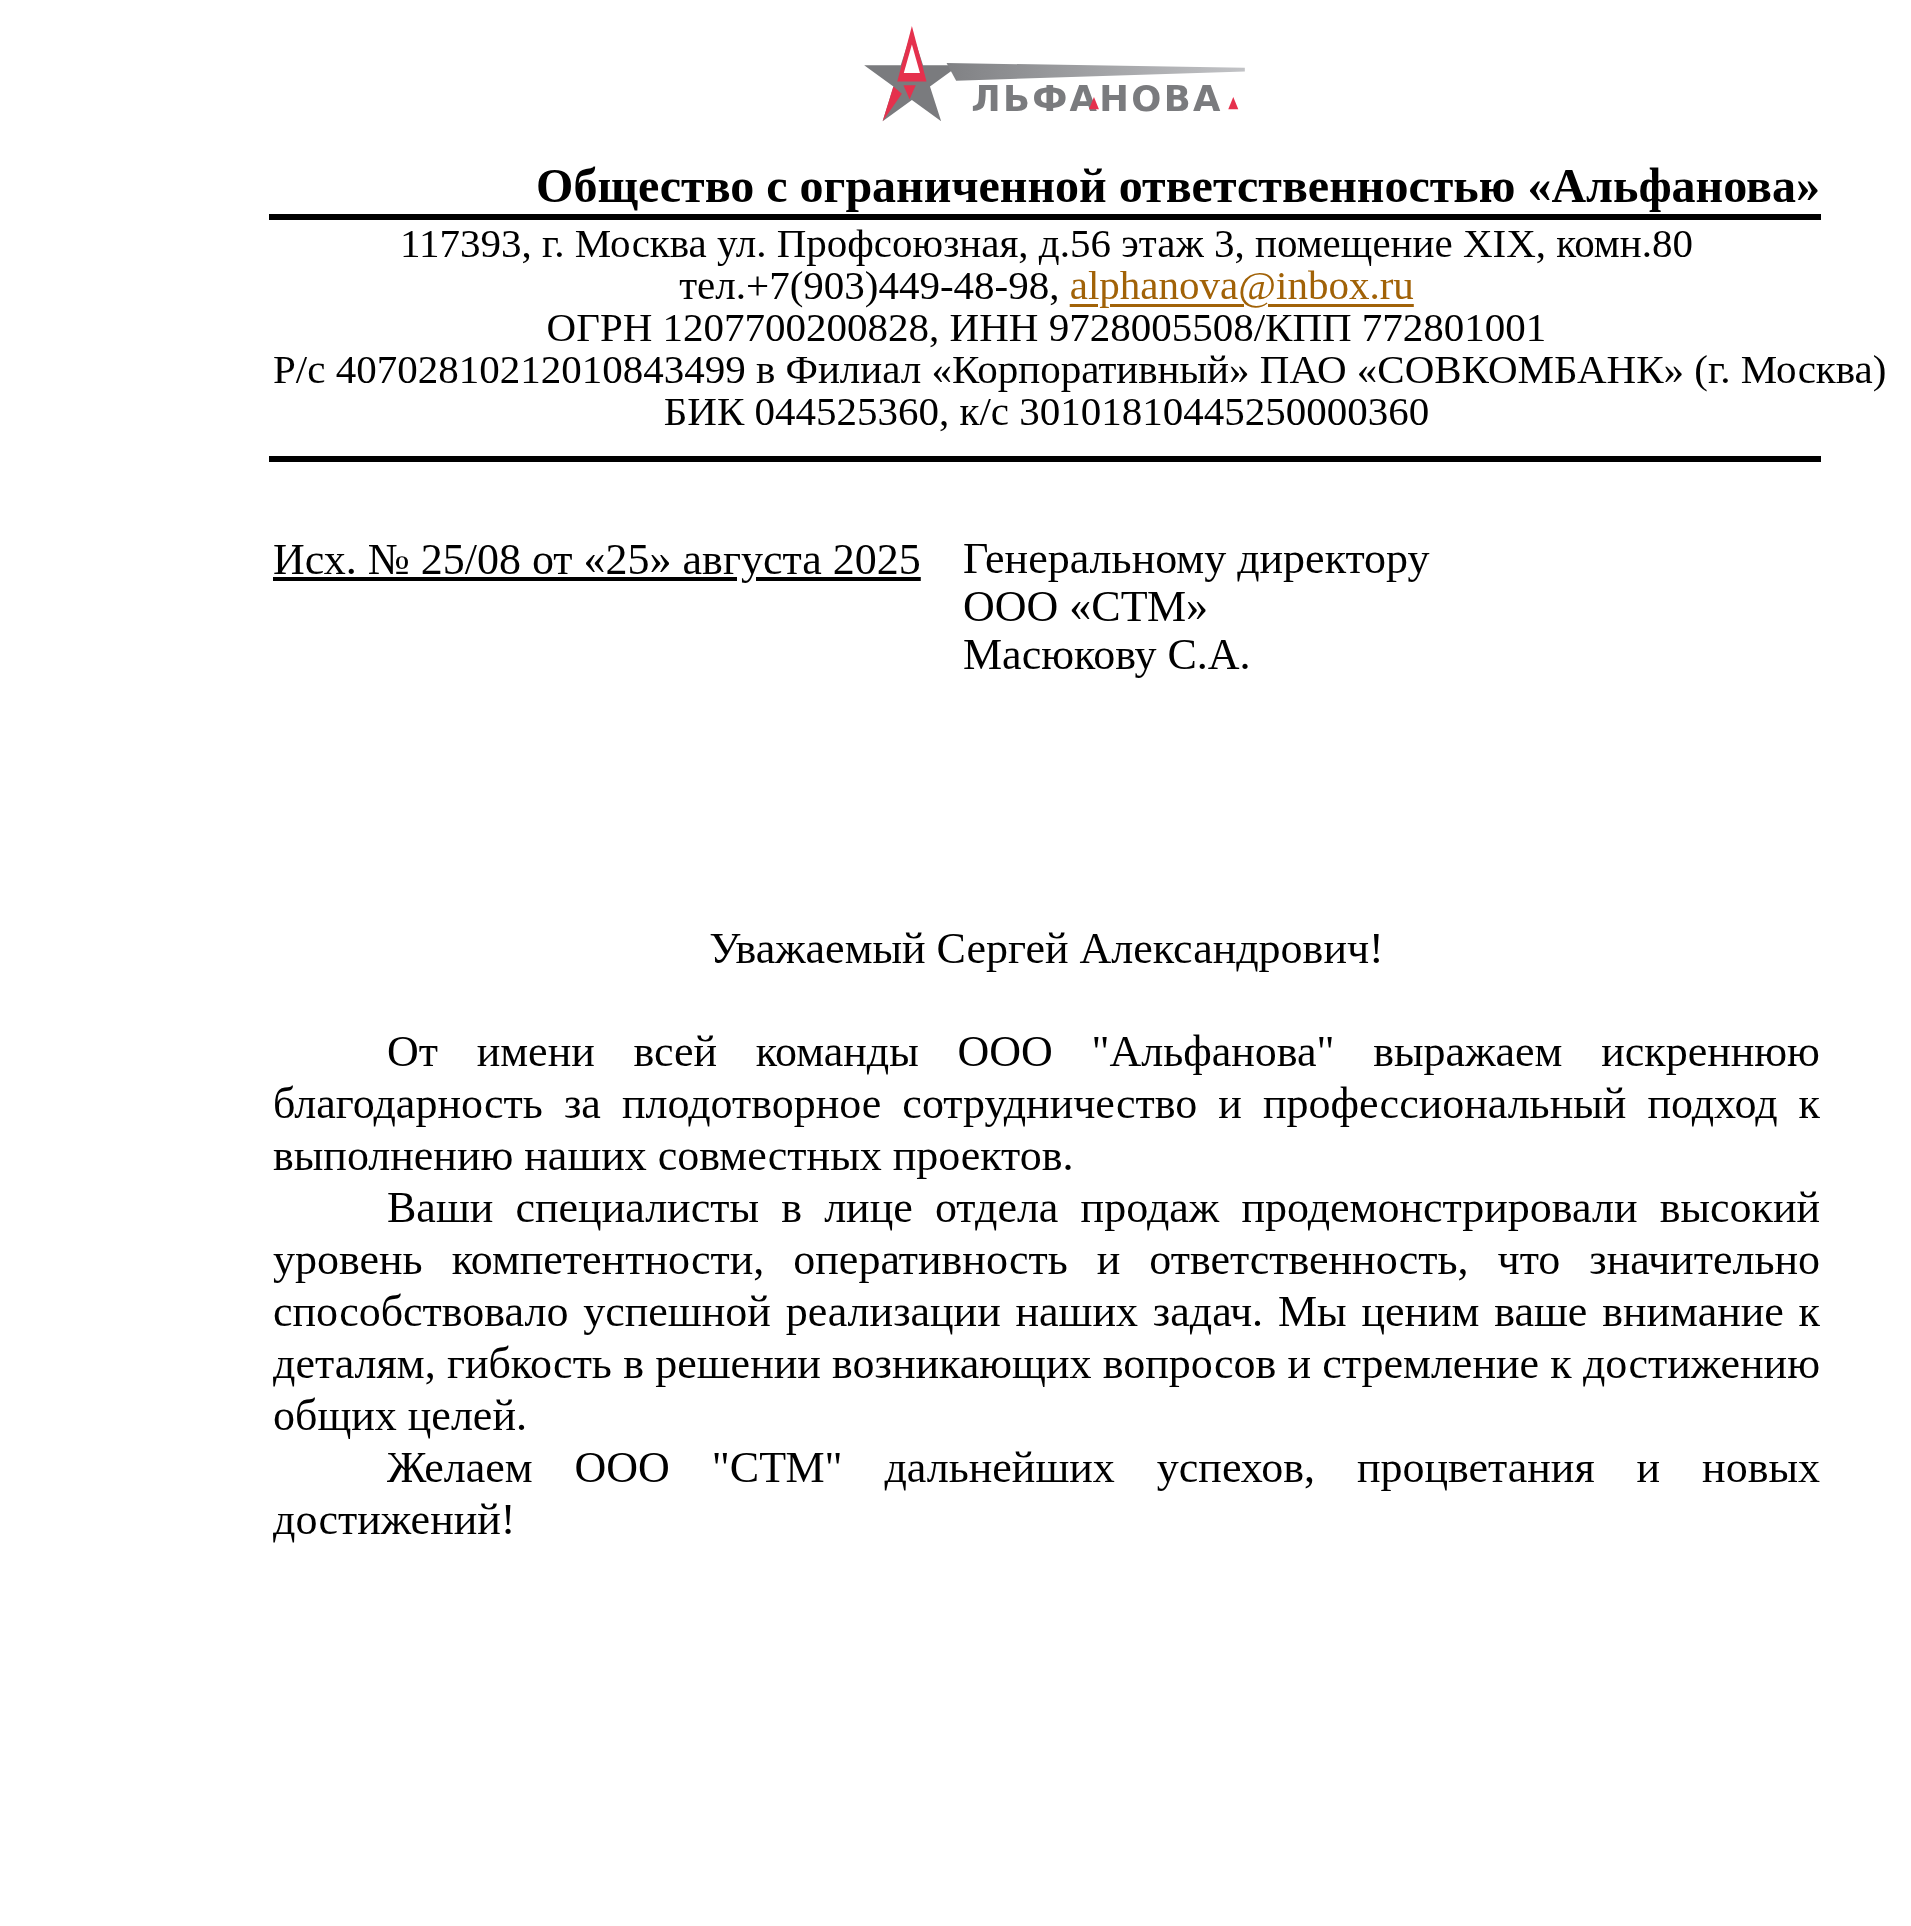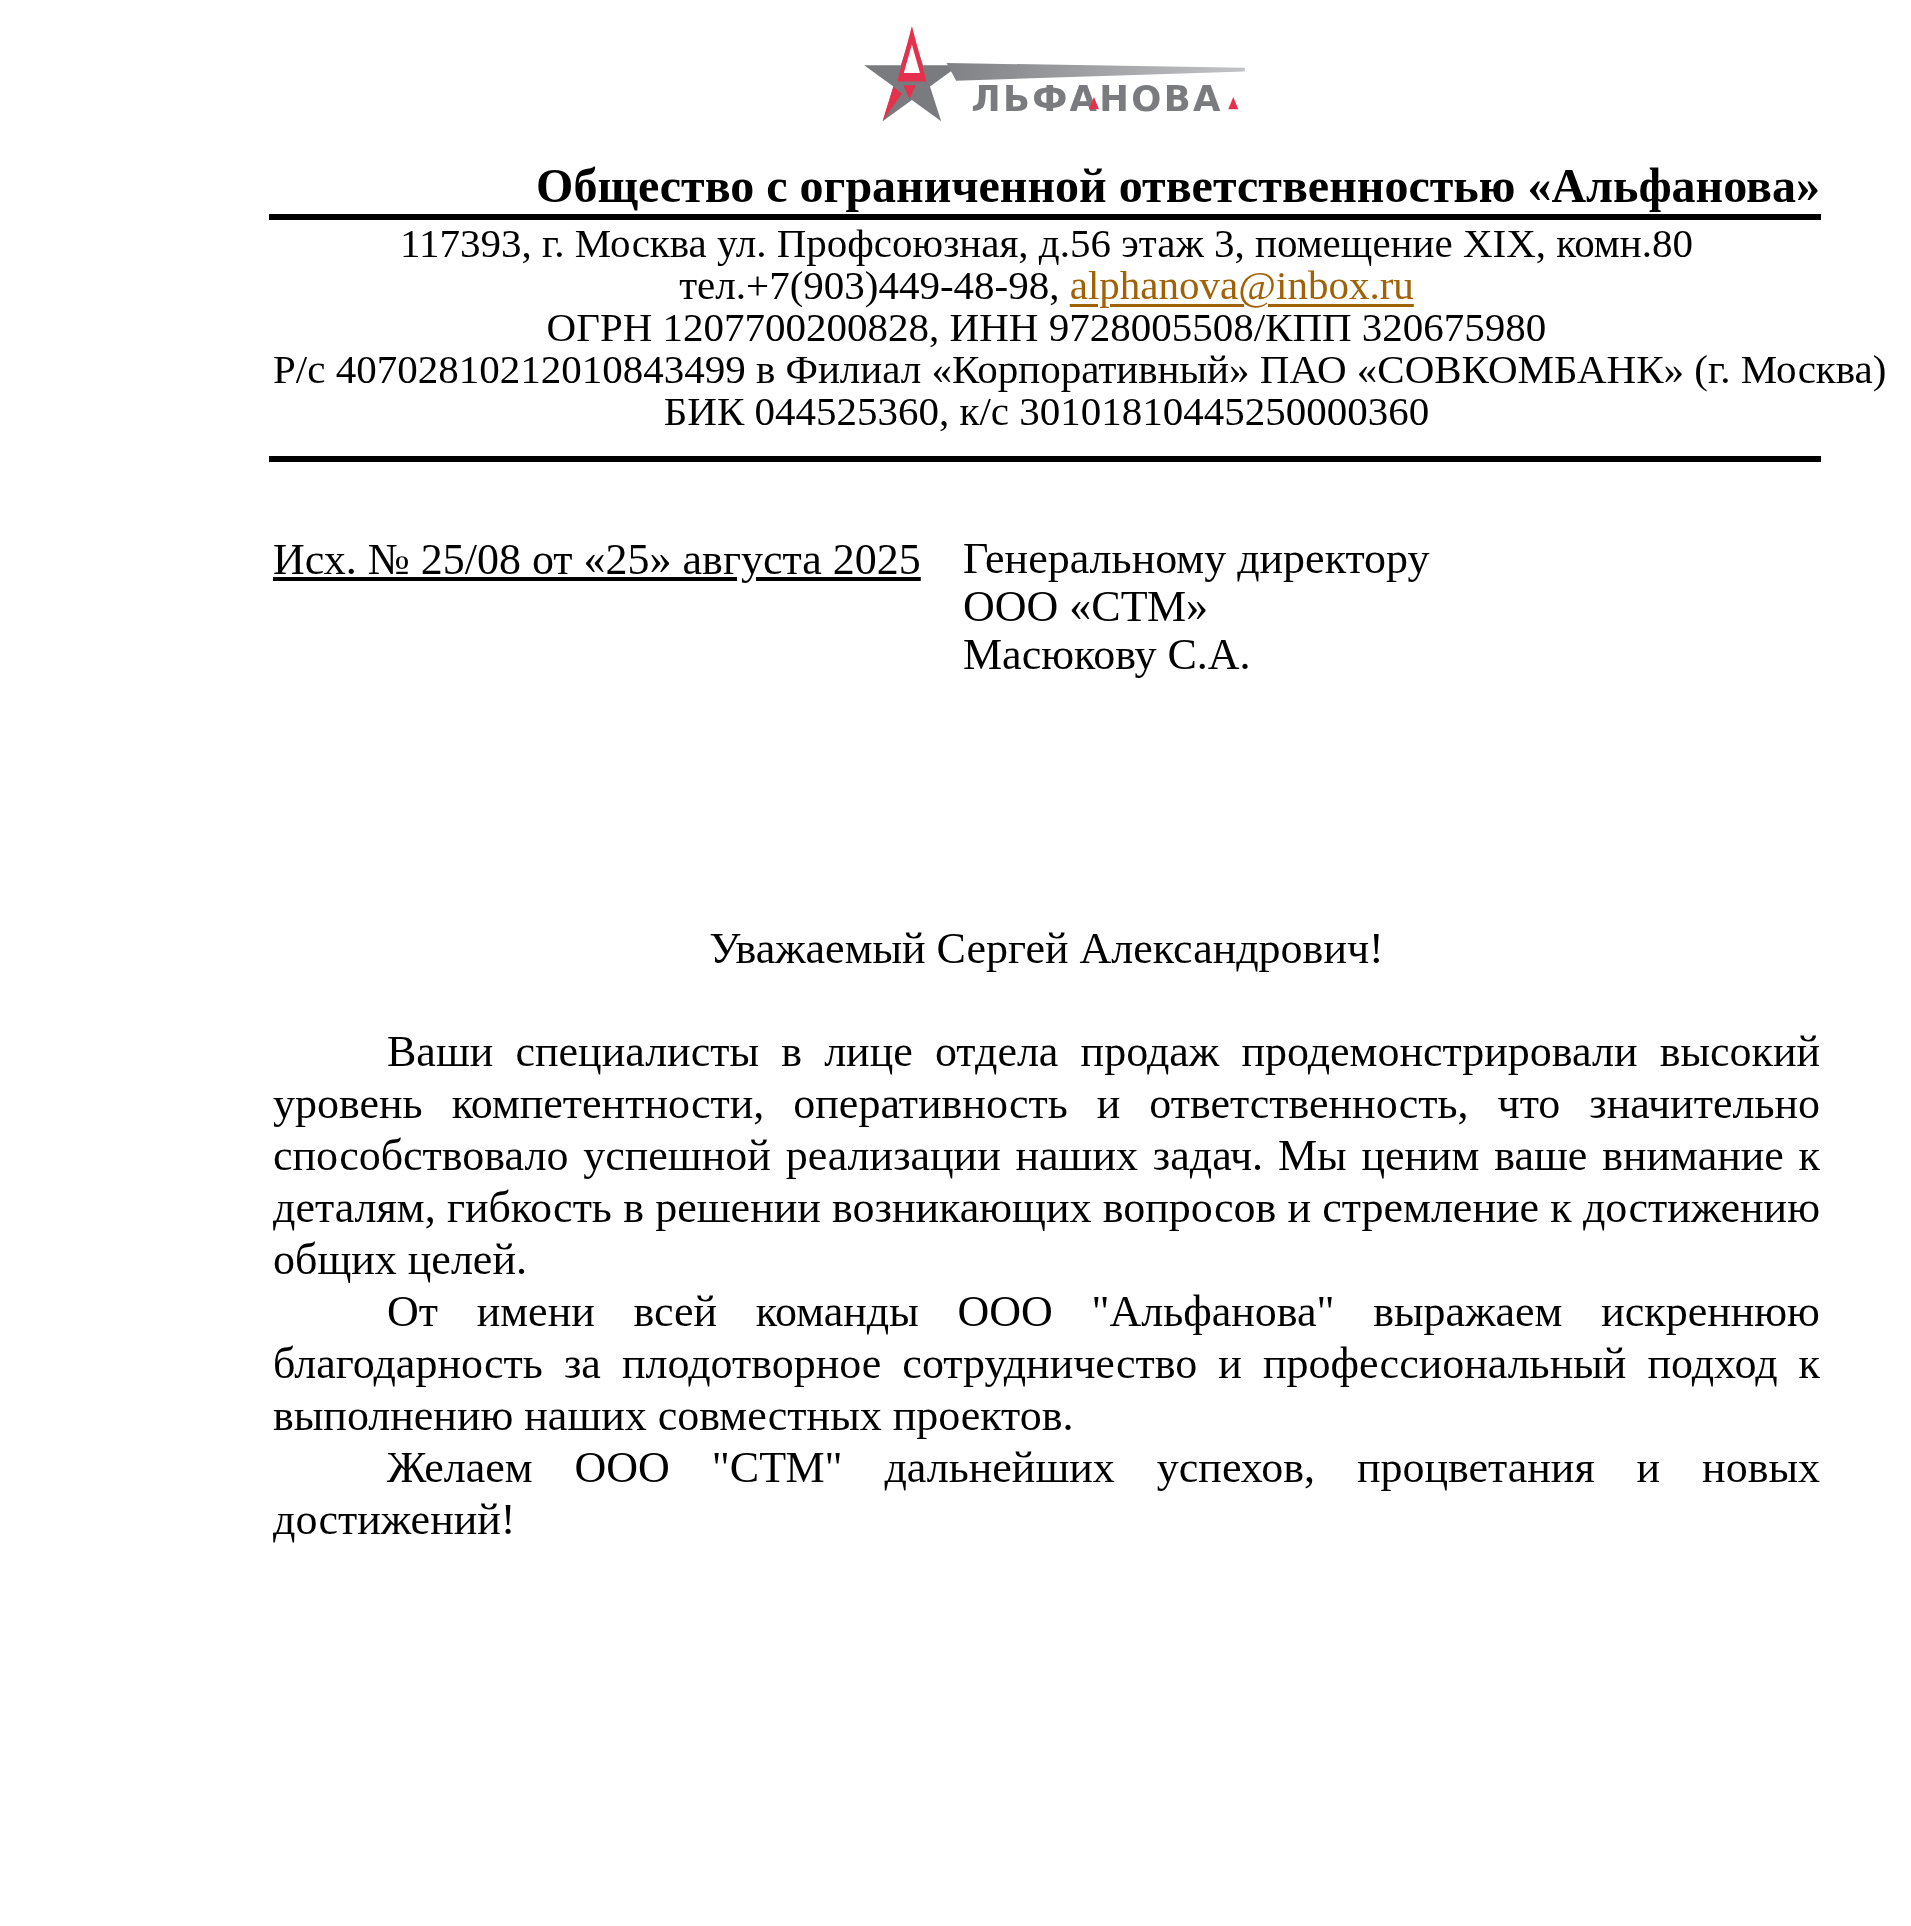--- a/index.html
+++ b/index.html
@@ -74,36 +74,36 @@
   <div class="abs company-title">Общество с ограниченной ответственностью «Альфанова»</div>
   <div class="abs rule rule-top"></div>
 
   <div class="abs header-block">
     <div>117393, г. Москва ул. Профсоюзная, д.56 этаж 3, помещение XIX, комн.80</div>
     <div>
       <span>тел.+7(903)449-48-98,</span>
       <span> </span>
       <a class="email-link">alphanova@inbox.ru</a>
     </div>
-    <div>ОГРН 1207700200828, ИНН 9728005508/КПП 320675980</div>
+    <div>ОГРН 1207700200828, ИНН 9728005508/КПП 772801001</div>
     <div>Р/с 40702810212010843499 в Филиал «Корпоративный» ПАО «СОВКОМБАНК» (г. Москва)</div>
     <div>БИК 044525360, к/с 30101810445250000360</div>
   </div>
 
   <div class="abs rule rule-bottom"></div>
 
   <div class="abs outgoing">Исх. № 25/08 от «25» августа 2025</div>
   <div class="abs recipient">
     <div>Генеральному директору</div>
     <div>ООО «СТМ»</div>
     <div>Масюкову С.А.</div>
   </div>
 
   <div class="abs salutation">Уважаемый Сергей Александрович!</div>
 
   <div class="abs body-text">
+    <p>От имени всей команды ООО "Альфанова" выражаем искреннюю благодарность за плодотворное сотрудничество и профессиональный подход к выполнению наших совместных проектов.</p>
     <p>Ваши специалисты в лице отдела продаж продемонстрировали высокий уровень компетентности, оперативность и ответственность, что значительно способствовало успешной реализации наших задач. Мы ценим ваше внимание к деталям, гибкость в решении возникающих вопросов и стремление к достижению общих целей.</p>
-    <p>От имени всей команды ООО "Альфанова" выражаем искреннюю благодарность за плодотворное сотрудничество и профессиональный подход к выполнению наших совместных проектов.</p>
     <p>Желаем ООО "СТМ" дальнейших успехов, процветания и новых достижений!</p>
   </div>
 
 </div>
 
 
 </body></html>

